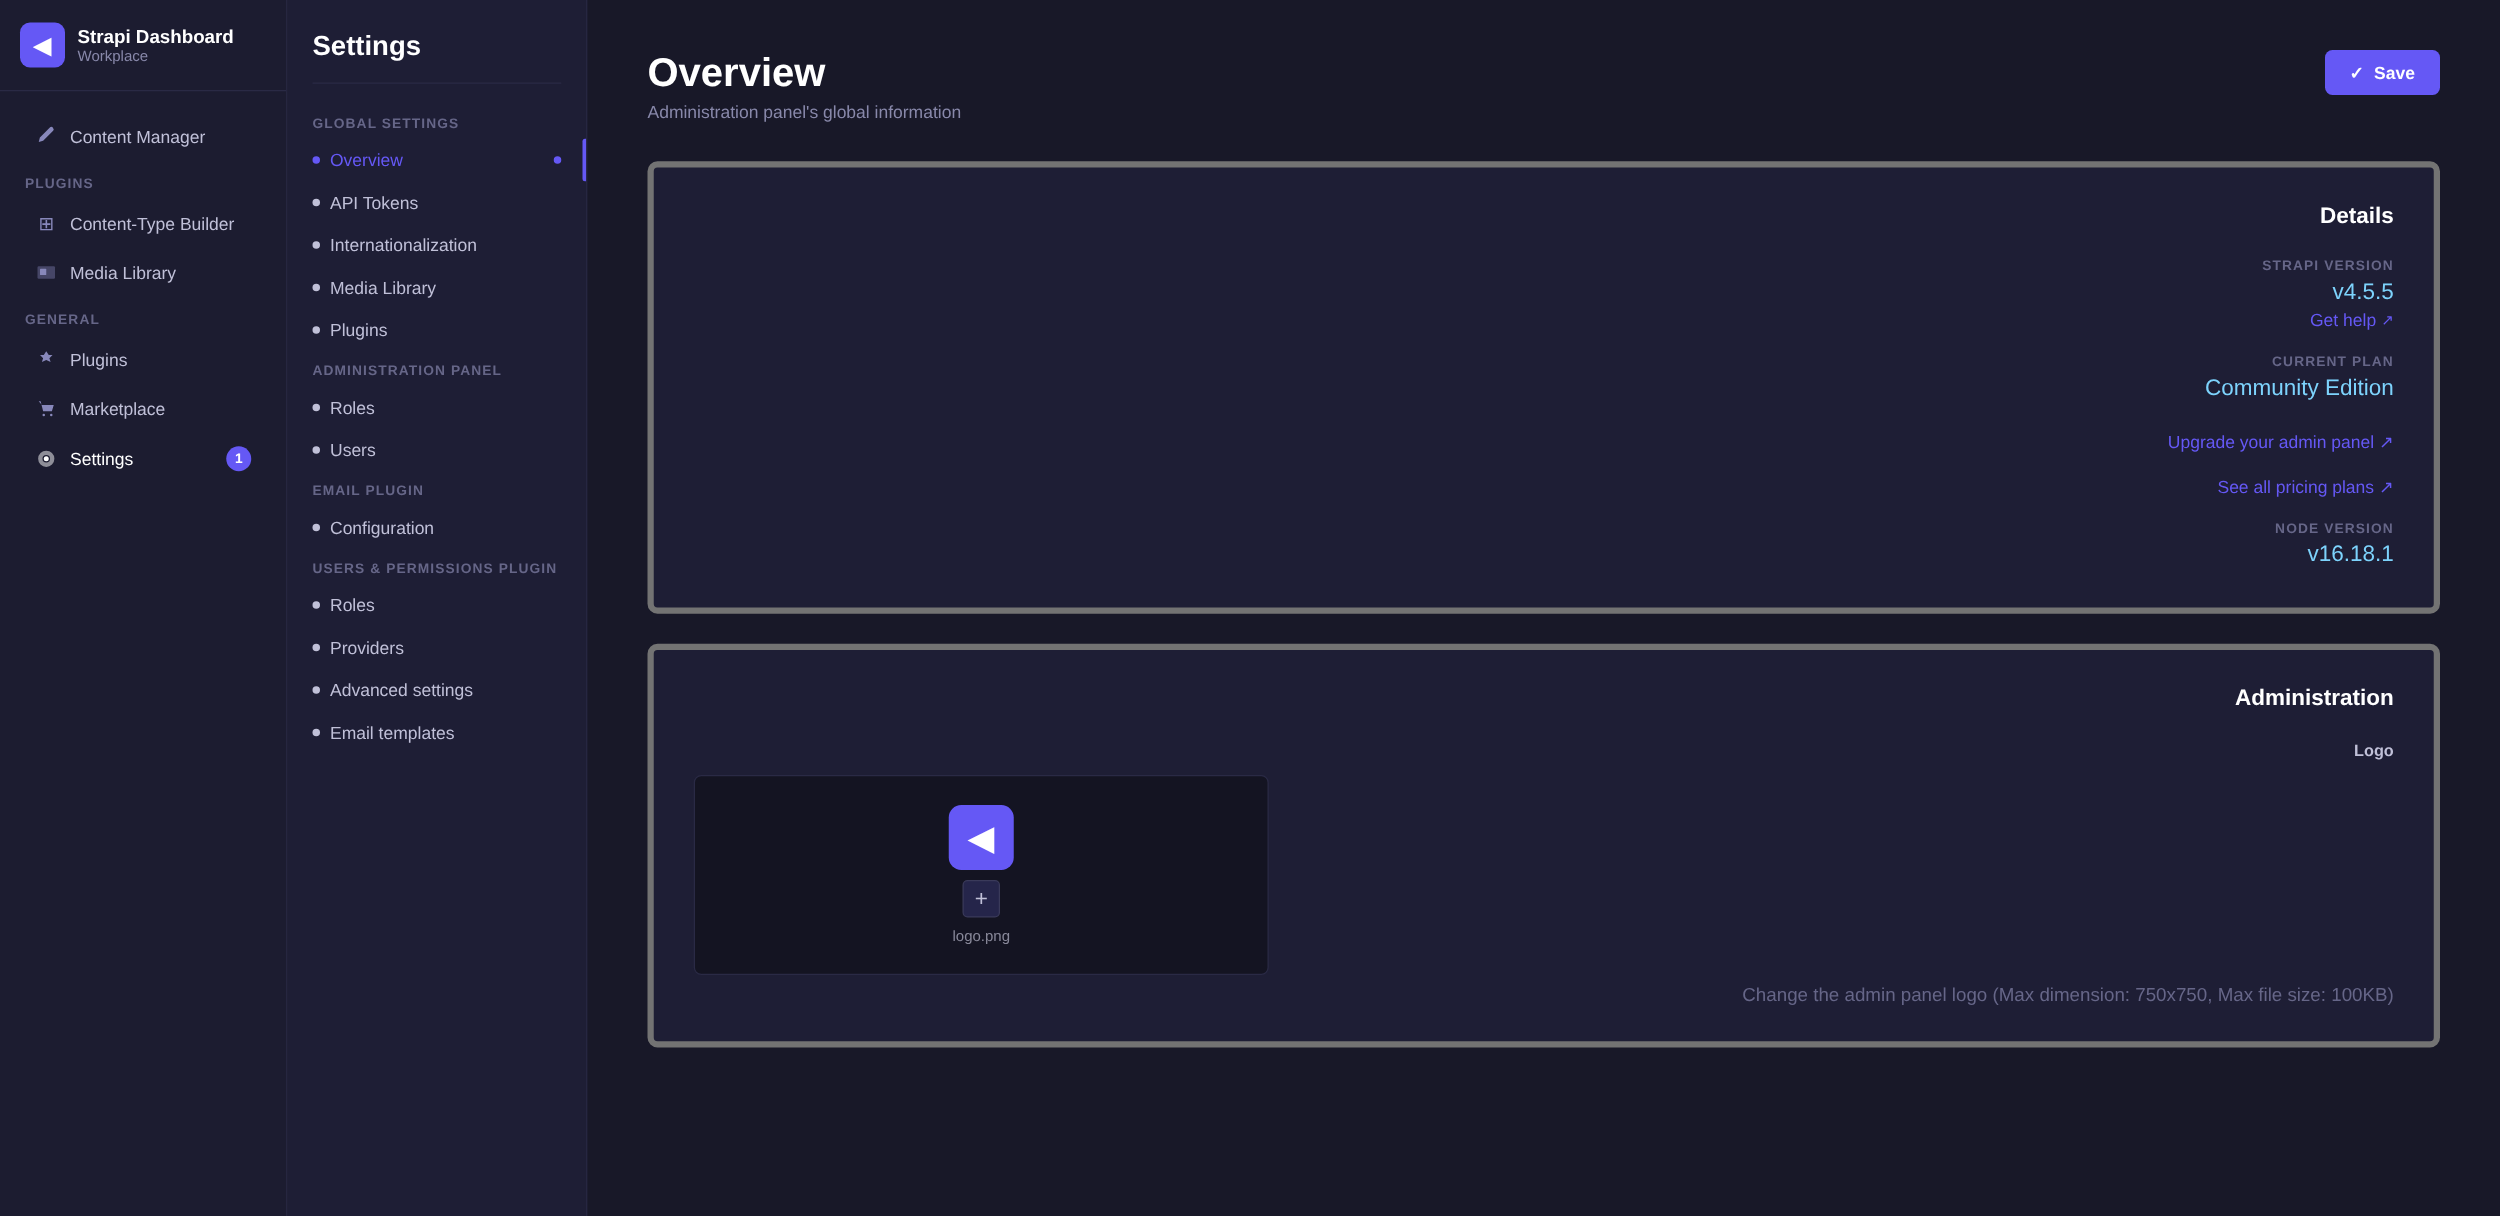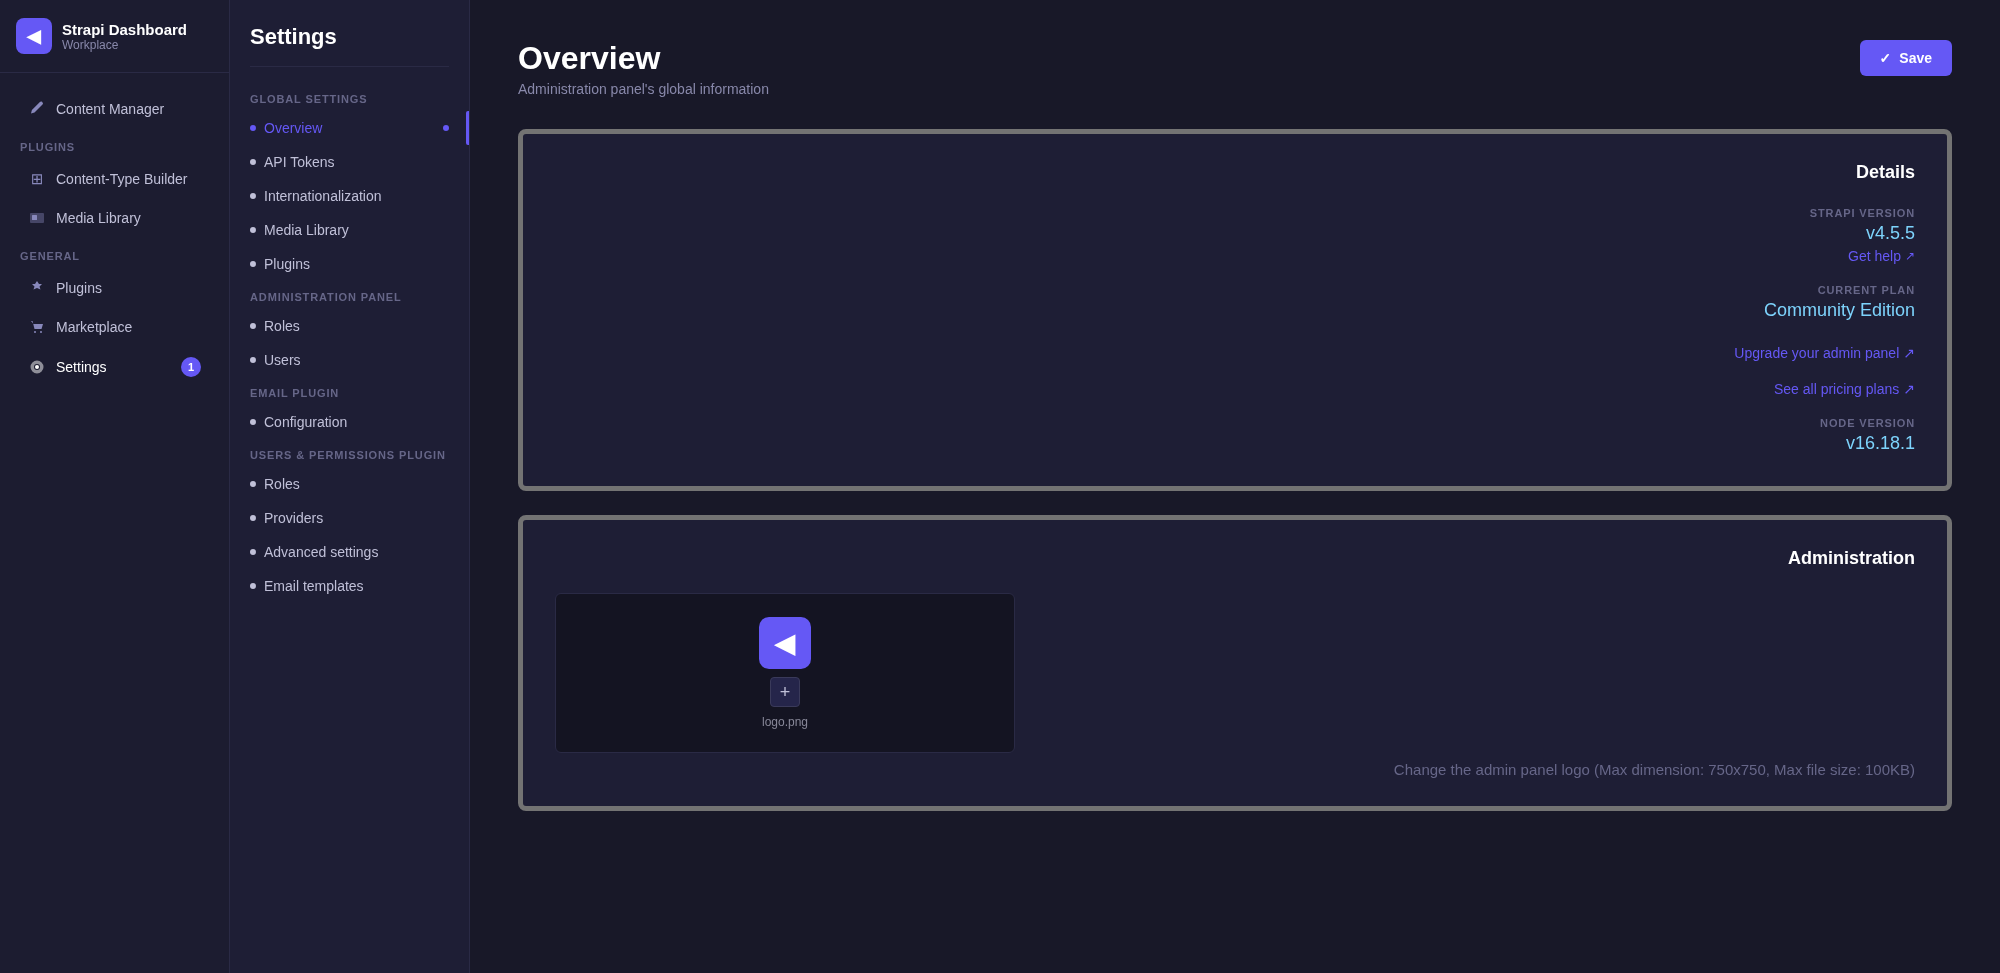--- a/index.html
+++ b/index.html
@@ -510,20 +510,21 @@
       <div style="margin-top: 20px;">
         <div class="detail-item">
           <div class="detail-label">NODE VERSION</div>
           <div class="detail-value">v16.18.1</div>
         </div>
       </div>
     </div>
 
     <div class="card">
       <div class="card-title">Administration</div>
+      <div class="logo-label">Logo</div>
       <div class="logo-box">
         <div class="logo-icon">◀</div>
         <div class="logo-add-btn">+</div>
         <div class="logo-filename">logo.png</div>
       </div>
       <div class="logo-hint">Change the admin panel logo (Max dimension: 750x750, Max file size: 100KB)</div>
     </div>
 
   </div>
 </div>

